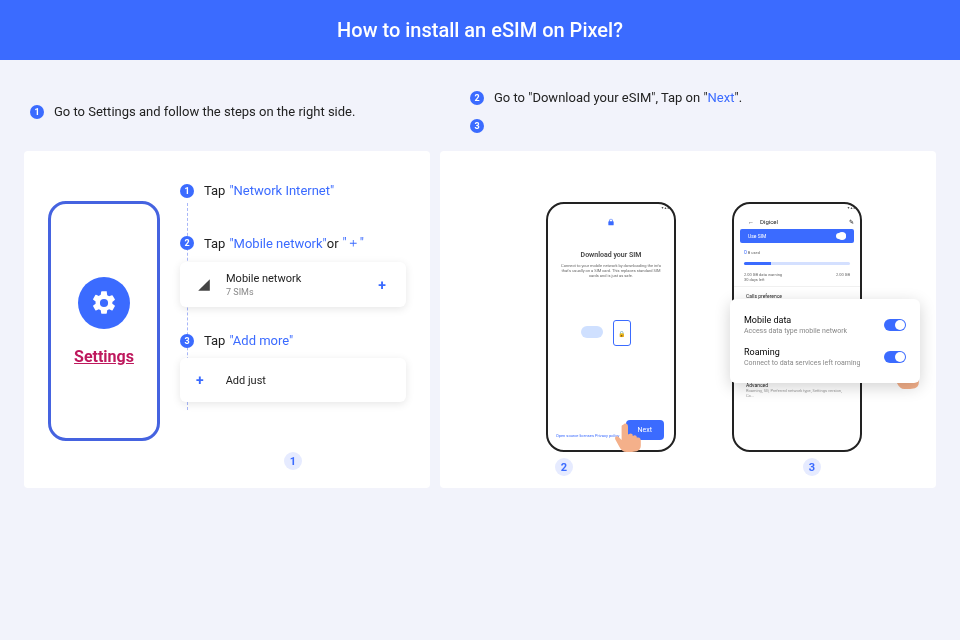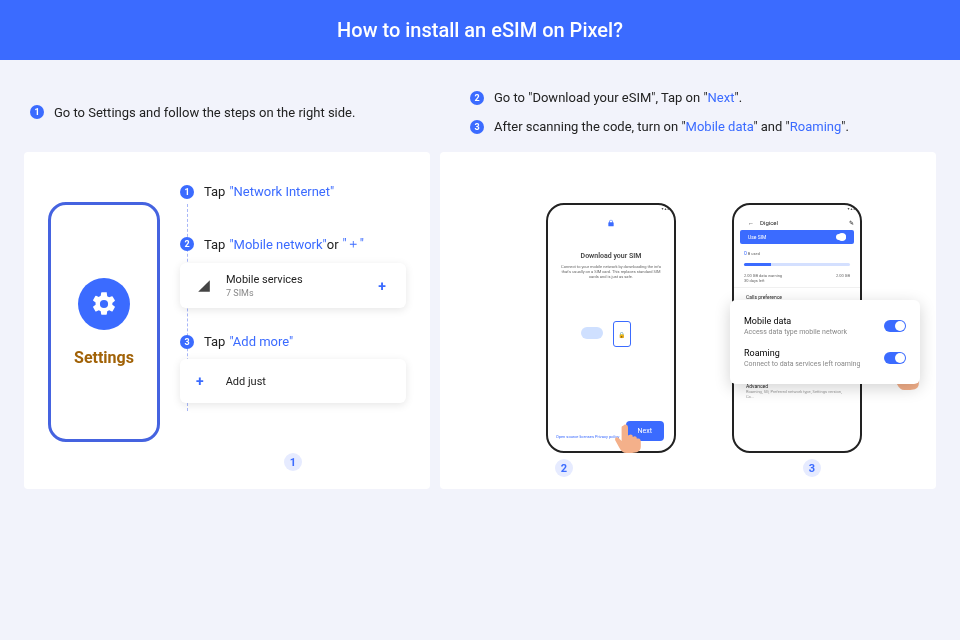--- a/index.html
+++ b/index.html
@@ -11,21 +11,21 @@
   .bullet-num { display: inline-flex; align-items: center; justify-content: center; width: 14px; height: 14px; border-radius: 50%; background: #3b6bff; color: #fff; font-size: 9px; font-weight: 700; margin-right: 10px; flex: none; }
   .intro-item { display: flex; align-items: center; }
   .hl { color: #3b6bff; }
   .panels { display: flex; gap: 10px; padding: 0 24px; }
   .panel { background: #fff; border-radius: 4px; padding: 32px 24px 18px 24px; }
   .panel-left { flex: 0 0 406px; display: flex; gap: 20px; }
   .panel-right { flex: 1; display: flex; gap: 24px; align-items: center; justify-content: center; position: relative; }
   
   .settings-phone { width: 112px; height: 240px; border: 3px solid #4563e0; border-radius: 18px; display: flex; flex-direction: column; align-items: center; justify-content: center; margin-top: 18px; }
   .gear { width: 52px; height: 52px; border-radius: 50%; background: #3b6bff; display: flex; align-items: center; justify-content: center; }
-  .settings-phone .label { color: #a16207; font-weight: 700; font-size: 16px; margin-top: 18px; }
+  .settings-phone .label { color: #be185d; font-weight: 700; font-size: 16px; margin-top: 18px; text-decoration: underline; }
   
   .steps-col { flex: 1; display: flex; flex-direction: column; gap: 26px; position: relative; }
   .step { position: relative; }
   .step-title { font-size: 13px; color: #222; margin-bottom: 10px; display: flex; align-items: center; }
   .step-title .hl { margin-left: 4px; }
   .card { background: #fff; border-radius: 6px; box-shadow: 0 2px 8px rgba(0,0,0,0.10); padding: 10px 14px; display: flex; align-items: center; gap: 12px; font-size: 11px; color: #222; }
   .card .sub { color: #888; font-size: 9px; margin-top: 2px; }
   .wifi-icon { width: 28px; height: 28px; border-radius: 50%; background: #3b6bff; display: flex; align-items: center; justify-content: center; flex: none; }
   .cell-icon { width: 20px; height: 20px; display: flex; align-items: center; justify-content: center; flex: none; }
   .plus-btn { margin-left: auto; color: #3b6bff; font-size: 14px; font-weight: 700; padding: 0 6px; }
@@ -77,23 +77,20 @@
   </div>
   <div class="intro-right">
     <div class="intro-item">
       <span class="bullet-num">2</span>
       <span>
         <span>Go to "Download your eSIM", Tap on "</span><span class="hl">Next</span><span>".</span>
       </span>
     </div>
     <div class="intro-item">
       <span class="bullet-num">3</span>
-      <span>
-        <span>After scanning the code, turn on "</span><span class="hl">Mobile data</span><span>" and "</span><span class="hl">Roaming</span><span>".</span>
-      </span>
     </div>
   </div>
 </div>
 
 <div class="panels">
 
   <div class="panel panel-left">
     <div>
       <div class="settings-phone">
         <div class="gear">
@@ -121,21 +118,21 @@
             <span> or </span>
             <span class="hl">"＋"</span>
           </div>
         <div class="card">
           <div class="cell-icon">
             <svg viewBox="0 0 24 24" width="14" height="14" fill="#444">
                 <path d="M2 22L22 2v20H2z"></path>
               </svg>
           </div>
           <div>
-            <div>Mobile services</div>
+            <div>Mobile network</div>
             <div class="sub">7 SIMs</div>
           </div>
           <div class="plus-btn">+</div>
         </div>
       </div>
       <div class="step">
         <div class="step-title">
             <span class="bullet-num">3</span>
             <span>Tap </span>
             <span class="hl">"Add more"</span>

